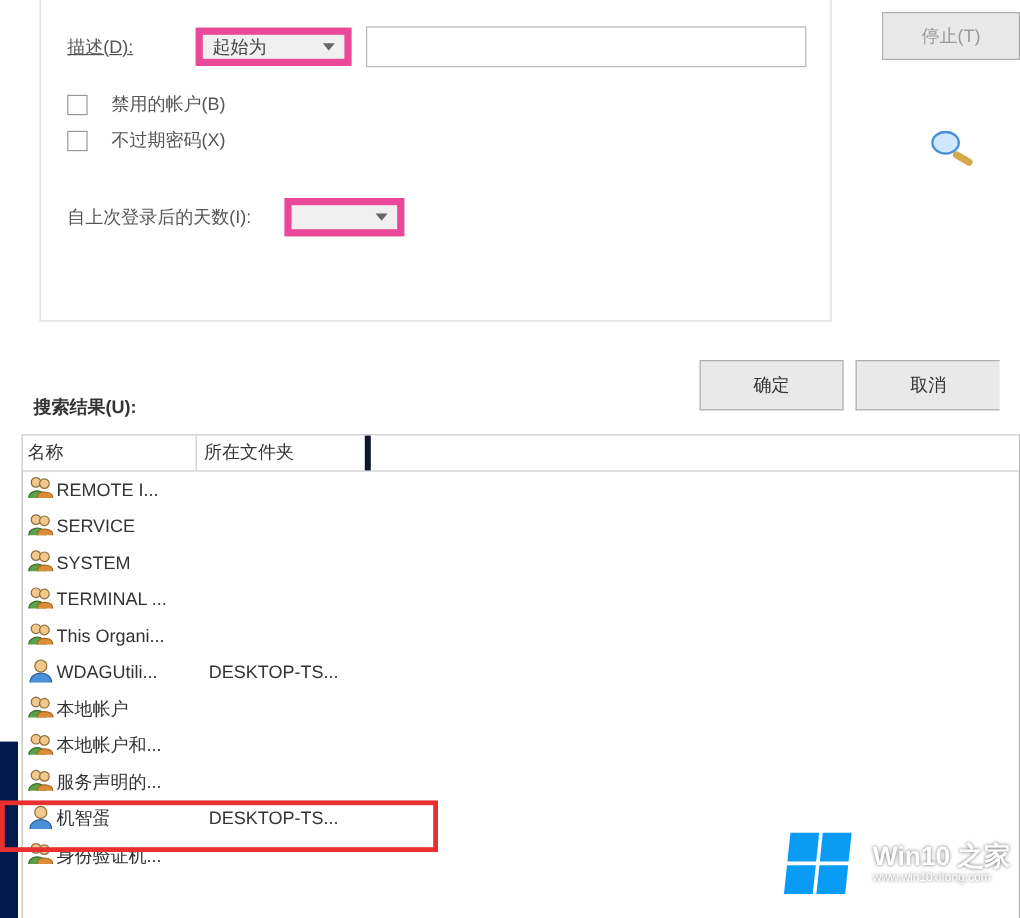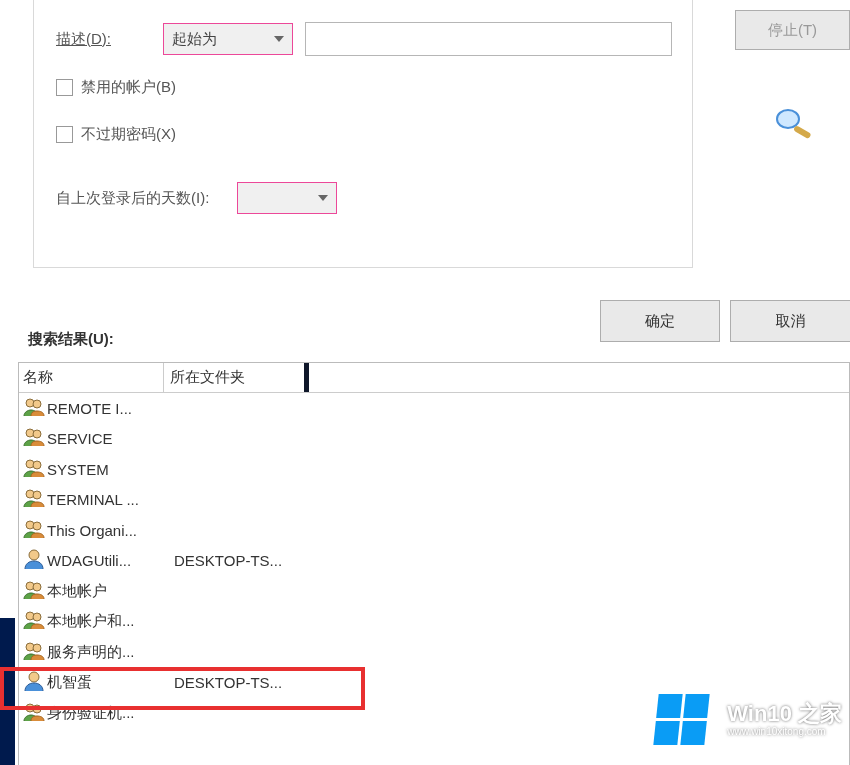--- a/index.html
+++ b/index.html
@@ -30,21 +30,21 @@
       gap: 12px;
     }
     .label {
       width: 95px;
       color: #555;
       text-decoration: underline;
     }
     .select {
       width: 130px;
       height: 32px;
-      border: 1px solid #ec4899;
+      border: 6px solid #ec4899;
       background: #f0f0f0;
       display: flex;
       align-items: center;
       padding: 0 8px;
       justify-content: space-between;
       color: #444;
     }
     .select-narrow {
       width: 100px;
     }
@@ -57,21 +57,21 @@
     .textbox {
       width: 367px;
       height: 34px;
       border: 1px solid #b6b6b6;
       background: #fff;
     }
     .cb-row {
       display: flex;
       align-items: center;
       margin: 22px 0 0 22px;
-      gap: 8px;
+      gap: 20px;
       color: #555;
     }
     .cb {
       width: 17px; height: 17px;
       border: 1px solid #999;
       background: #fff;
     }
     .days-row {
       display: flex;
       align-items: center;
@@ -103,21 +103,21 @@
     .btn-disabled {
       color: #999;
     }
     .magnifier {
       margin-top: 55px;
       display: flex;
       justify-content: center;
     }
     .bottom-buttons {
       position: absolute;
-      right: 0;
+      right: 17px;
       top: 300px;
       display: flex;
       gap: 10px;
     }
     .bottom-buttons .btn {
       width: 120px;
       height: 42px;
       margin: 0;
     }
     .results-label {
@@ -207,21 +207,21 @@
       <span>起始为</span>
       <span class="chev"></span>
     </div>
     <div class="textbox"></div>
   </div>
 
   <div class="cb-row">
     <span class="cb"></span>
     <span>禁用的帐户(B)</span>
   </div>
-  <div class="cb-row" style="margin-top:28px">
+  <div class="cb-row" style="margin-top:11px">
     <span class="cb"></span>
     <span>不过期密码(X)</span>
   </div>
 
   <div class="days-row">
     <span>自上次登录后的天数(I):</span>
     <div class="select select-narrow">
       <span></span>
         <span class="chev"></span>
     </div>

